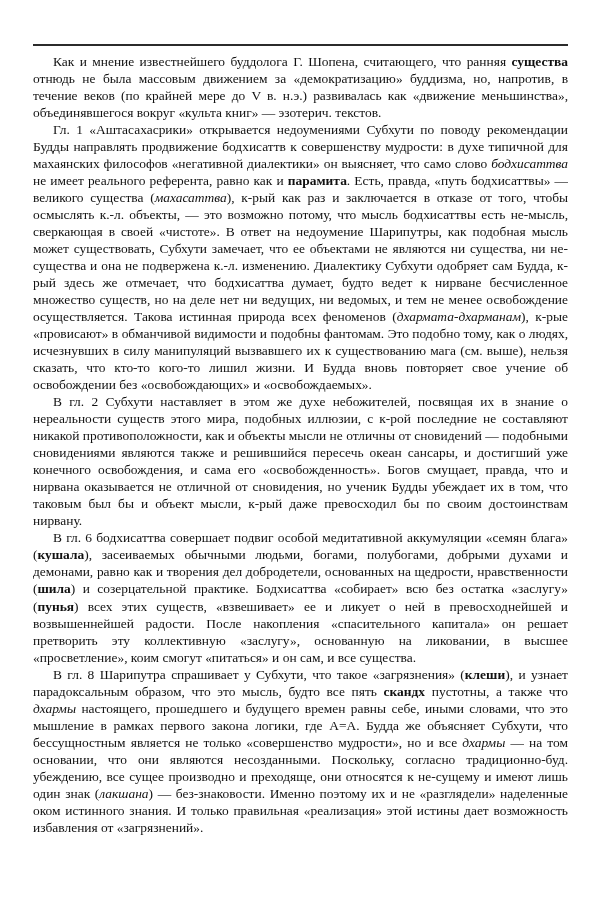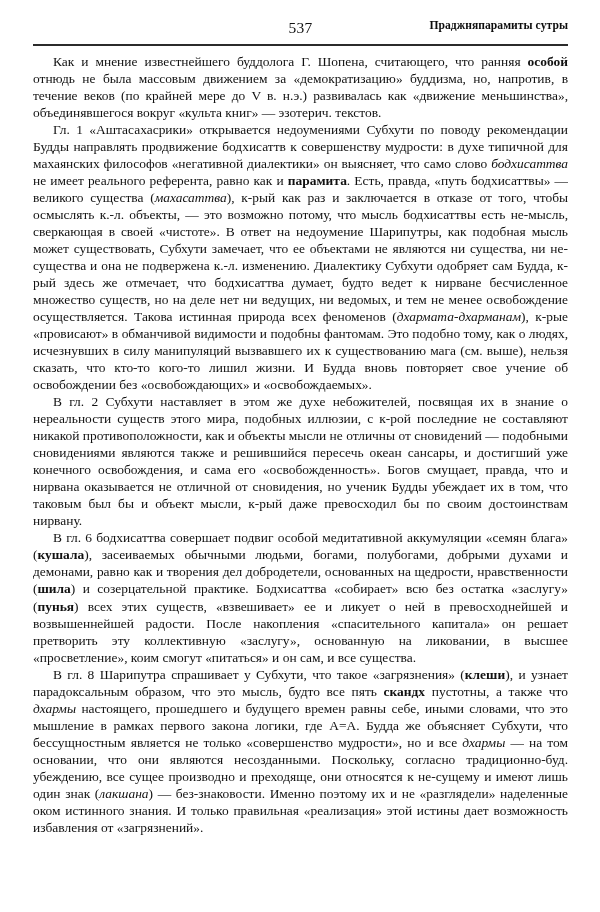--- a/index.html
+++ b/index.html
@@ -81,28 +81,24 @@
     text-indent: 20px;
   }
   b, strong { font-weight: bold; }
   i, em { }
 </style>
 </head>
 <body>
 
 <div class="page">
 
-  <div class="running-head">
-    <span class="folio">537</span>
-    <span class="head-title">Праджняпарамиты сутры</span>
-  </div>
 
   <div class="head-rule"></div>
 
   <div class="body-text" id="body-text">
-      <p><span>Как и мнение известнейшего буддолога Г. Шопена, считающего, что ранняя </span><b>особой</b><span> отнюдь не была массовым движением за «демократизацию» буддизма, но, напротив, в течение веков (по крайней мере до V в. н.э.) развивалась как «движение меньшинства», объединявшегося вокруг «культа книг» — эзотерич. текстов.</span></p>
+      <p><span>Как и мнение известнейшего буддолога Г. Шопена, считающего, что ранняя </span><b>существа</b><span> отнюдь не была массовым движением за «демократизацию» буддизма, но, напротив, в течение веков (по крайней мере до V в. н.э.) развивалась как «движение меньшинства», объединявшегося вокруг «культа книг» — эзотерич. текстов.</span></p>
       <p class="cont"><span>Гл. 1 «Аштасахасрики» открывается недоумениями Субхути по поводу рекомендации Будды направлять продвижение бодхисаттв к совершенству мудрости: в духе типичной для махаянских философов «негативной диалектики» он выясняет, что само слово </span><i>бодхисаттва</i><span> не имеет реального референта, равно как и </span><b>парамита</b><span>. Есть, правда, «путь бодхисаттвы» — великого существа (</span><i>махасаттва</i><span>), к-рый как раз и заключается в отказе от того, чтобы осмыслять к.-л. объекты, — это возможно потому, что мысль бодхисаттвы есть не-мысль, сверкающая в своей «чистоте». В ответ на недоумение Шарипутры, как подобная мысль может существовать, Субхути замечает, что ее объектами не являются ни существа, ни не-существа и она не подвержена к.-л. изменению. Диалектику Субхути одобряет сам Будда, к-рый здесь же отмечает, что бодхисаттва думает, будто ведет к нирване бесчисленное множество существ, но на деле нет ни ведущих, ни ведомых, и тем не менее освобождение осуществляется. Такова истинная природа всех феноменов (</span><i>дхармата-дхарманам</i><span>), к-рые «провисают» в обманчивой видимости и подобны фантомам. Это подобно тому, как о людях, исчезнувших в силу манипуляций вызвавшего их к существованию мага (см. выше), нельзя сказать, что кто-то кого-то лишил жизни. И Будда вновь повторяет свое учение об освобождении без «освобождающих» и «освобождаемых».</span></p>
       <p class="cont"><span>В гл. 2 Субхути наставляет в этом же духе небожителей, посвящая их в знание о нереальности существ этого мира, подобных иллюзии, с к-рой последние не составляют никакой противоположности, как и объекты мысли не отличны от сновидений — подобными сновидениями являются также и решившийся пересечь океан сансары, и достигший уже конечного освобождения, и сама его «освобожденность». Богов смущает, правда, что и нирвана оказывается не отличной от сновидения, но ученик Будды убеждает их в том, что таковым был бы и объект мысли, к-рый даже превосходил бы по своим достоинствам нирвану.</span></p>
       <p class="cont"><span>В гл. 6 бодхисаттва совершает подвиг особой медитативной аккумуляции «семян блага» (</span><b>кушала</b><span>), засеиваемых обычными людьми, богами, полубогами, добрыми духами и демонами, равно как и творения дел добродетели, основанных на щедрости, нравственности (</span><b>шила</b><span>) и созерцательной практике. Бодхисаттва «собирает» всю без остатка «заслугу» (</span><b>пунья</b><span>) всех этих существ, «взвешивает» ее и ликует о ней в превосходнейшей и возвышеннейшей радости. После накопления «спасительного капитала» он решает претворить эту коллективную «заслугу», основанную на ликовании, в высшее «просветление», коим смогут «питаться» и он сам, и все существа.</span></p>
       <p class="cont"><span>В гл. 8 Шарипутра спрашивает у Субхути, что такое «загрязнения» (</span><b>клеши</b><span>), и узнает парадоксальным образом, что это мысль, будто все пять </span><b>скандх</b><span> пустотны, а также что </span><i>дхармы</i><span> настоящего, прошедшего и будущего времен равны себе, иными словами, что это мышление в рамках первого закона логики, где А=А. Будда же объясняет Субхути, что бессущностным является не только «совершенство мудрости», но и все </span><i>дхармы</i><span> — на том основании, что они являются несозданными. Поскольку, согласно традиционно-буд. убеждению, все сущее производно и преходяще, они относятся к не-сущему и имеют лишь один знак (</span><i>лакшана</i><span>) — без-знаковости. Именно поэтому их и не «разглядели» наделенные оком истинного знания. И только правильная «реализация» этой истины дает возможность избавления от «загрязнений».</span></p>
     </div>
 
 </div>
 
 </body></html>

